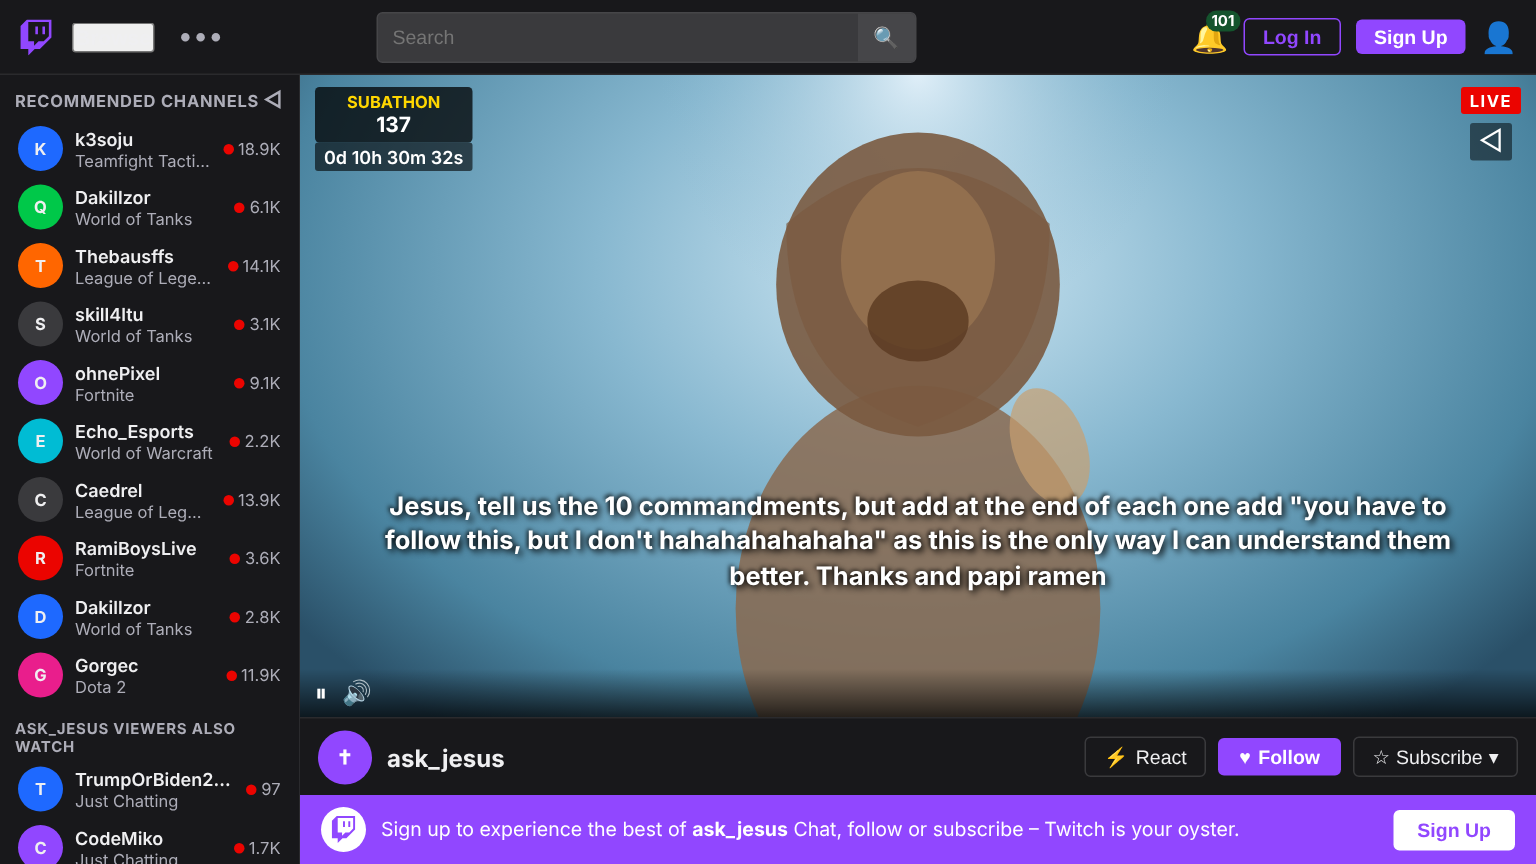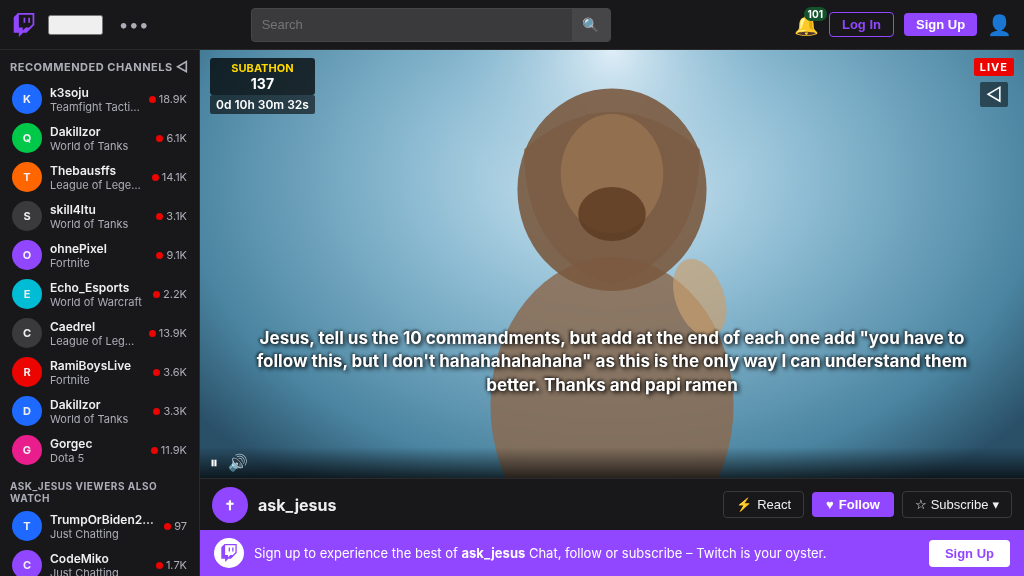--- a/index.html
+++ b/index.html
@@ -319,28 +319,28 @@
     </div>
   </div>
         <div class="channel-item">
     <div class="channel-avatar av-blue">D</div>
     <div class="channel-info">
       <div class="channel-name">Dakillzor</div>
       <div class="channel-game">World of Tanks</div>
     </div>
     <div class="channel-viewers">
       <span class="live-dot"></span>
-      <span>3.3K</span>
+      <span>2.8K</span>
     </div>
   </div>
         <div class="channel-item">
     <div class="channel-avatar av-pink">G</div>
     <div class="channel-info">
       <div class="channel-name">Gorgec</div>
-      <div class="channel-game">Dota 5</div>
+      <div class="channel-game">Dota 2</div>
     </div>
     <div class="channel-viewers">
       <span class="live-dot"></span>
       <span>11.9K</span>
     </div>
   </div>
       </div>
 
     <div class="viewers-also-section">
       <div class="viewers-also-header">ASK_JESUS VIEWERS ALSO WATCH</div>

